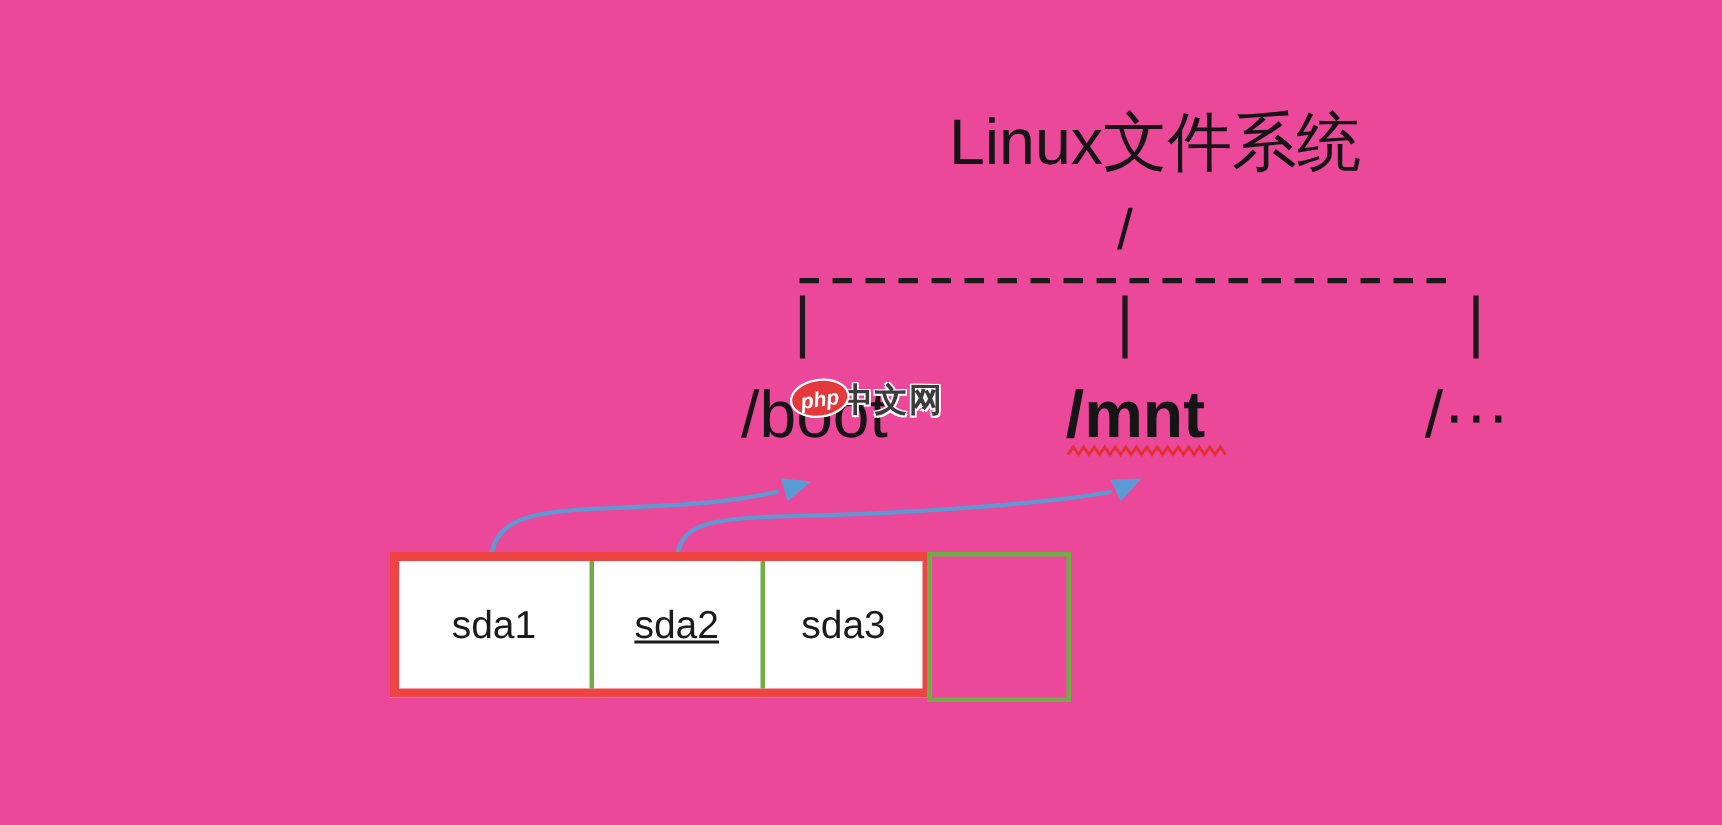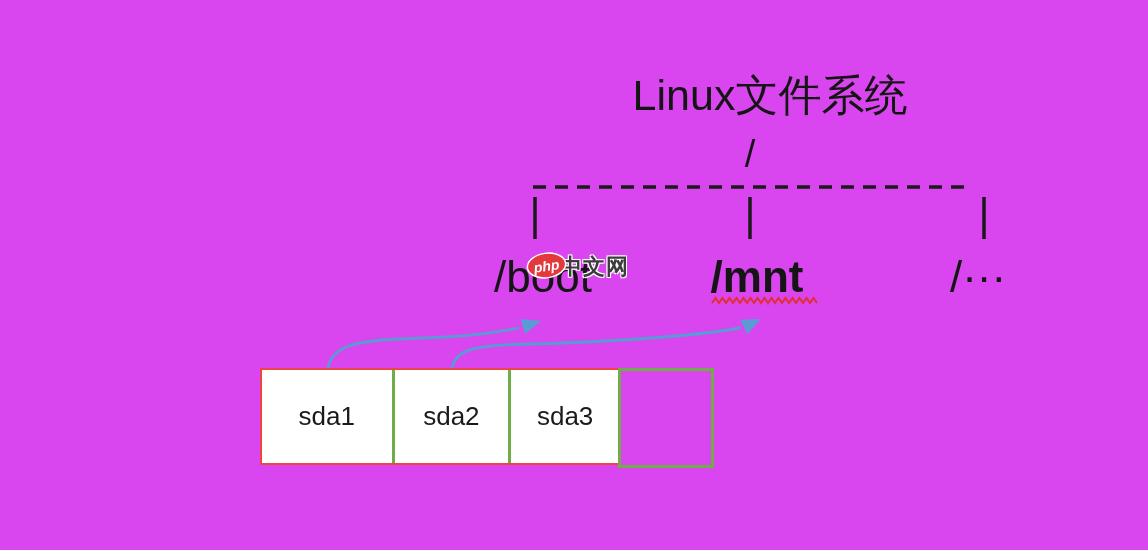--- a/index.html
+++ b/index.html
@@ -5,21 +5,21 @@
   html, body {
     margin: 0;
     padding: 0;
     background: #ffffff;
     font-family: "Liberation Sans", "DejaVu Sans", sans-serif;
   }
   #stage {
     position: relative;
     width: 1148px;
     height: 550px;
-    background: #d946ef;
+    background: #ec4899;
     overflow: hidden;
     color: #1a1a1a;
   }
   .abs { position: absolute; }
 
   .title {
     left: 590px; top: 70px; width: 360px;
     text-align: center;
     font-size: 43px;
     line-height: 50px;
@@ -52,35 +52,35 @@
     line-height: 52px;
     letter-spacing: 6px;
     color: #151515;
     white-space: nowrap;
   }
 
   .partition-row {
     left: 260px; top: 368px;
     width: 361px; height: 97px;
     box-sizing: border-box;
-    border: 2px solid #ef4444;
+    border: 6px solid #ef4444;
     display: flex;
     background: #ffffff;
   }
   .partition-cell {
     box-sizing: border-box;
     display: flex;
     align-items: center;
     justify-content: center;
     font-size: 26px;
     color: #1a1a1a;
   }
   .partition-cell + .partition-cell { border-left: 3px solid #70AD47; }
   .cell-1 { width: 131px; }
-  .cell-2 { width: 118px; }
+  .cell-2 { width: 118px; text-decoration: underline; }
   .cell-3 { width: 112px; }
 
   .partition-extra {
     left: 618px; top: 368px;
     width: 96px; height: 100px;
     box-sizing: border-box;
     border: 3px solid #70AD47;
     background: transparent;
   }
 

